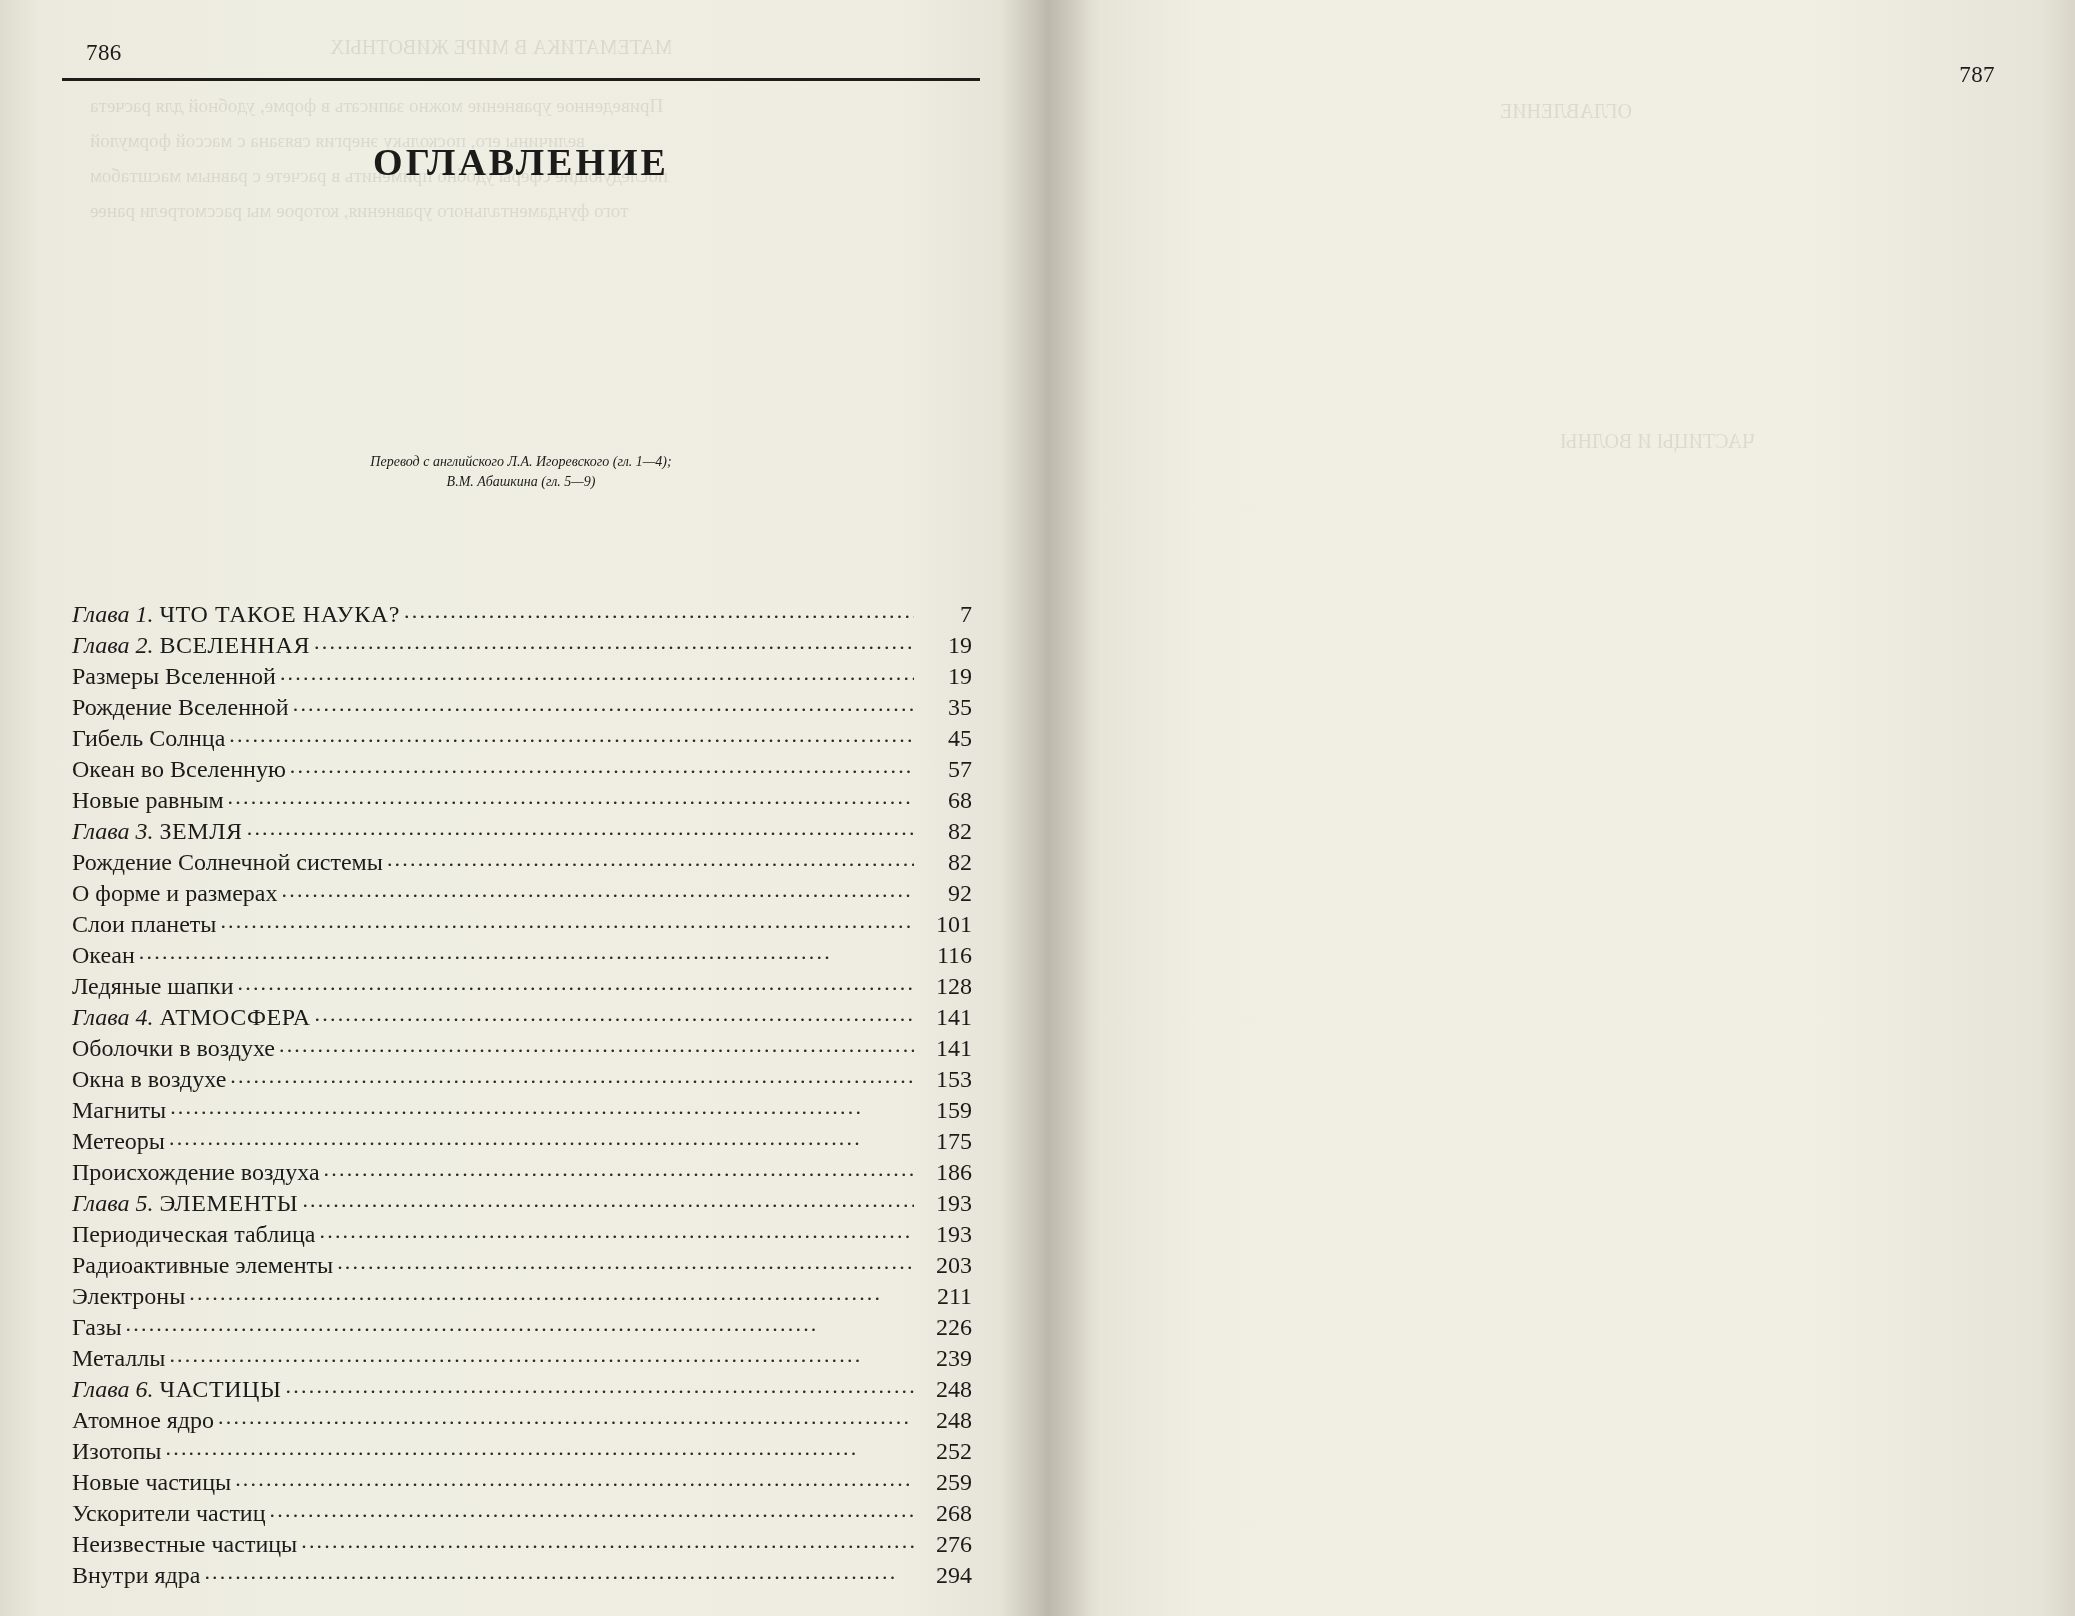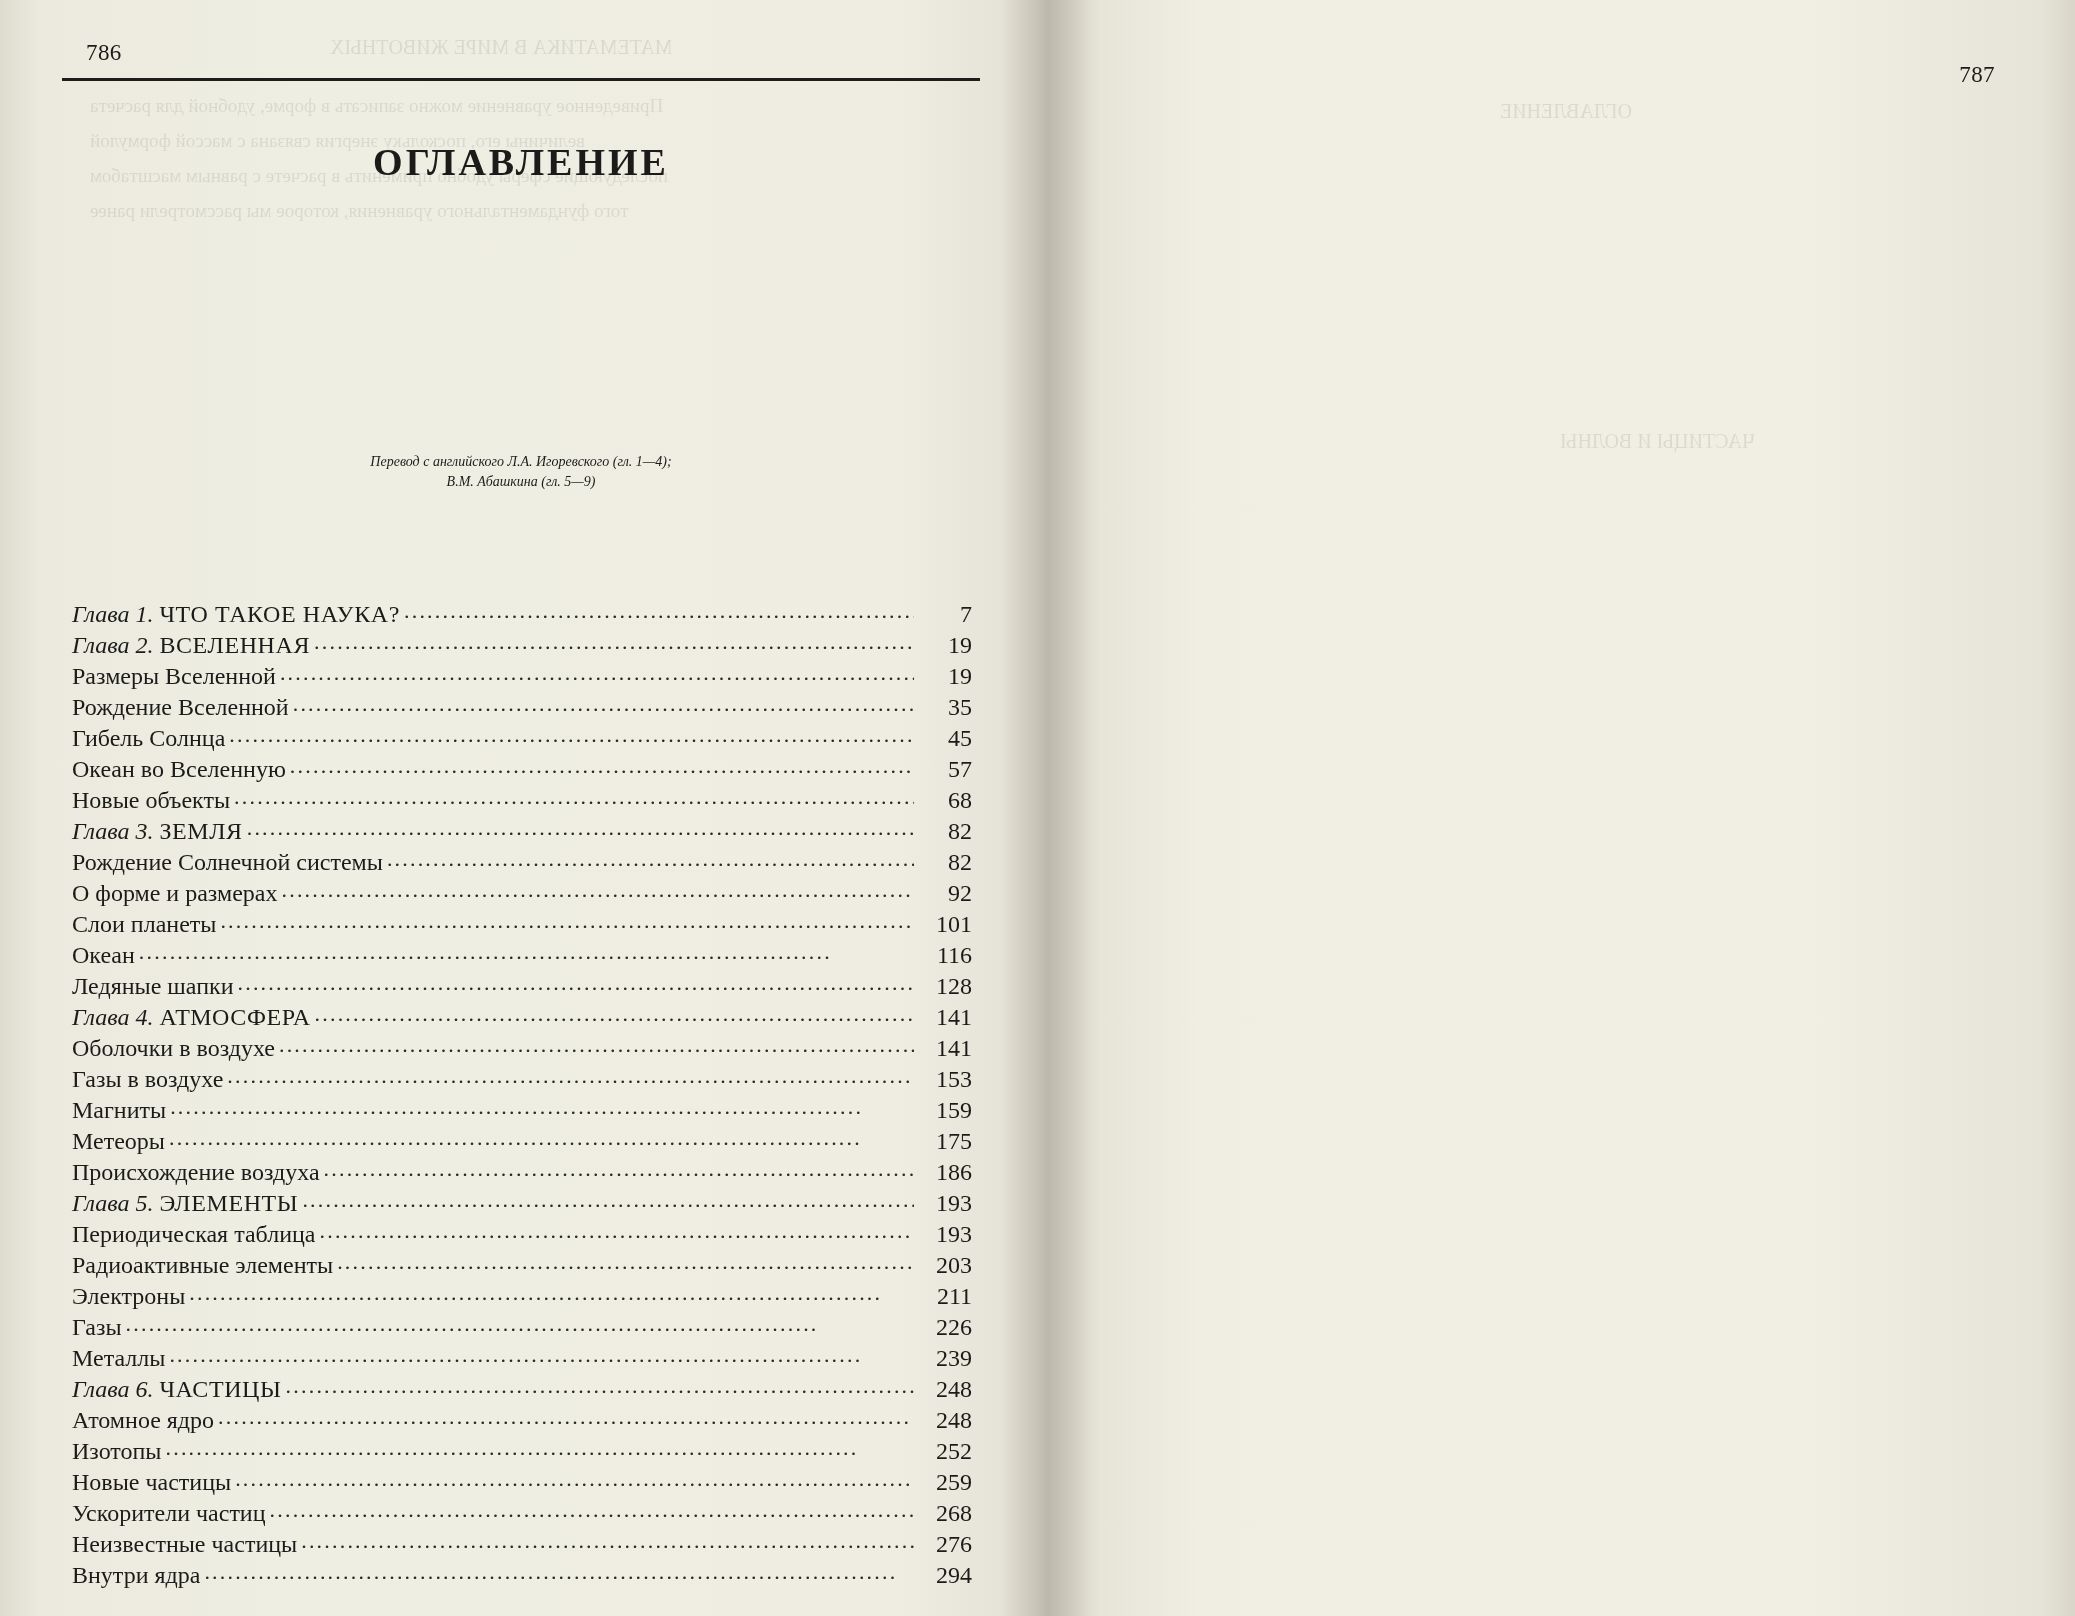--- a/index.html
+++ b/index.html
@@ -201,21 +201,21 @@
           <span class="lbl"><span class="nm">Гибель Солнца</span></span>
           <span class="dots">..........................................................................................</span>
           <span class="pg">45</span>
         </li>
         <li class="sub">
           <span class="lbl"><span class="nm">Океан во Вселенную</span></span>
           <span class="dots">..........................................................................................</span>
           <span class="pg">57</span>
         </li>
         <li class="sub">
-          <span class="lbl"><span class="nm">Новые объекты</span></span>
+          <span class="lbl"><span class="nm">Новые равным</span></span>
           <span class="dots">..........................................................................................</span>
           <span class="pg">68</span>
         </li>
         <li class="chapter">
           <span class="lbl"><span class="ch">Глава 3. </span><span class="nm">ЗЕМЛЯ</span></span>
           <span class="dots">..........................................................................................</span>
           <span class="pg">82</span>
         </li>
         <li class="sub">
           <span class="lbl"><span class="nm">Рождение Солнечной системы</span></span>
@@ -246,21 +246,21 @@
           <span class="lbl"><span class="ch">Глава 4. </span><span class="nm">АТМОСФЕРА</span></span>
           <span class="dots">..........................................................................................</span>
           <span class="pg">141</span>
         </li>
         <li class="sub">
           <span class="lbl"><span class="nm">Оболочки в воздухе</span></span>
           <span class="dots">..........................................................................................</span>
           <span class="pg">141</span>
         </li>
         <li class="sub">
-          <span class="lbl"><span class="nm">Газы в воздухе</span></span>
+          <span class="lbl"><span class="nm">Окна в воздухе</span></span>
           <span class="dots">..........................................................................................</span>
           <span class="pg">153</span>
         </li>
         <li class="sub">
           <span class="lbl"><span class="nm">Магниты</span></span>
           <span class="dots">..........................................................................................</span>
           <span class="pg">159</span>
         </li>
         <li class="sub">
           <span class="lbl"><span class="nm">Метеоры</span></span>

